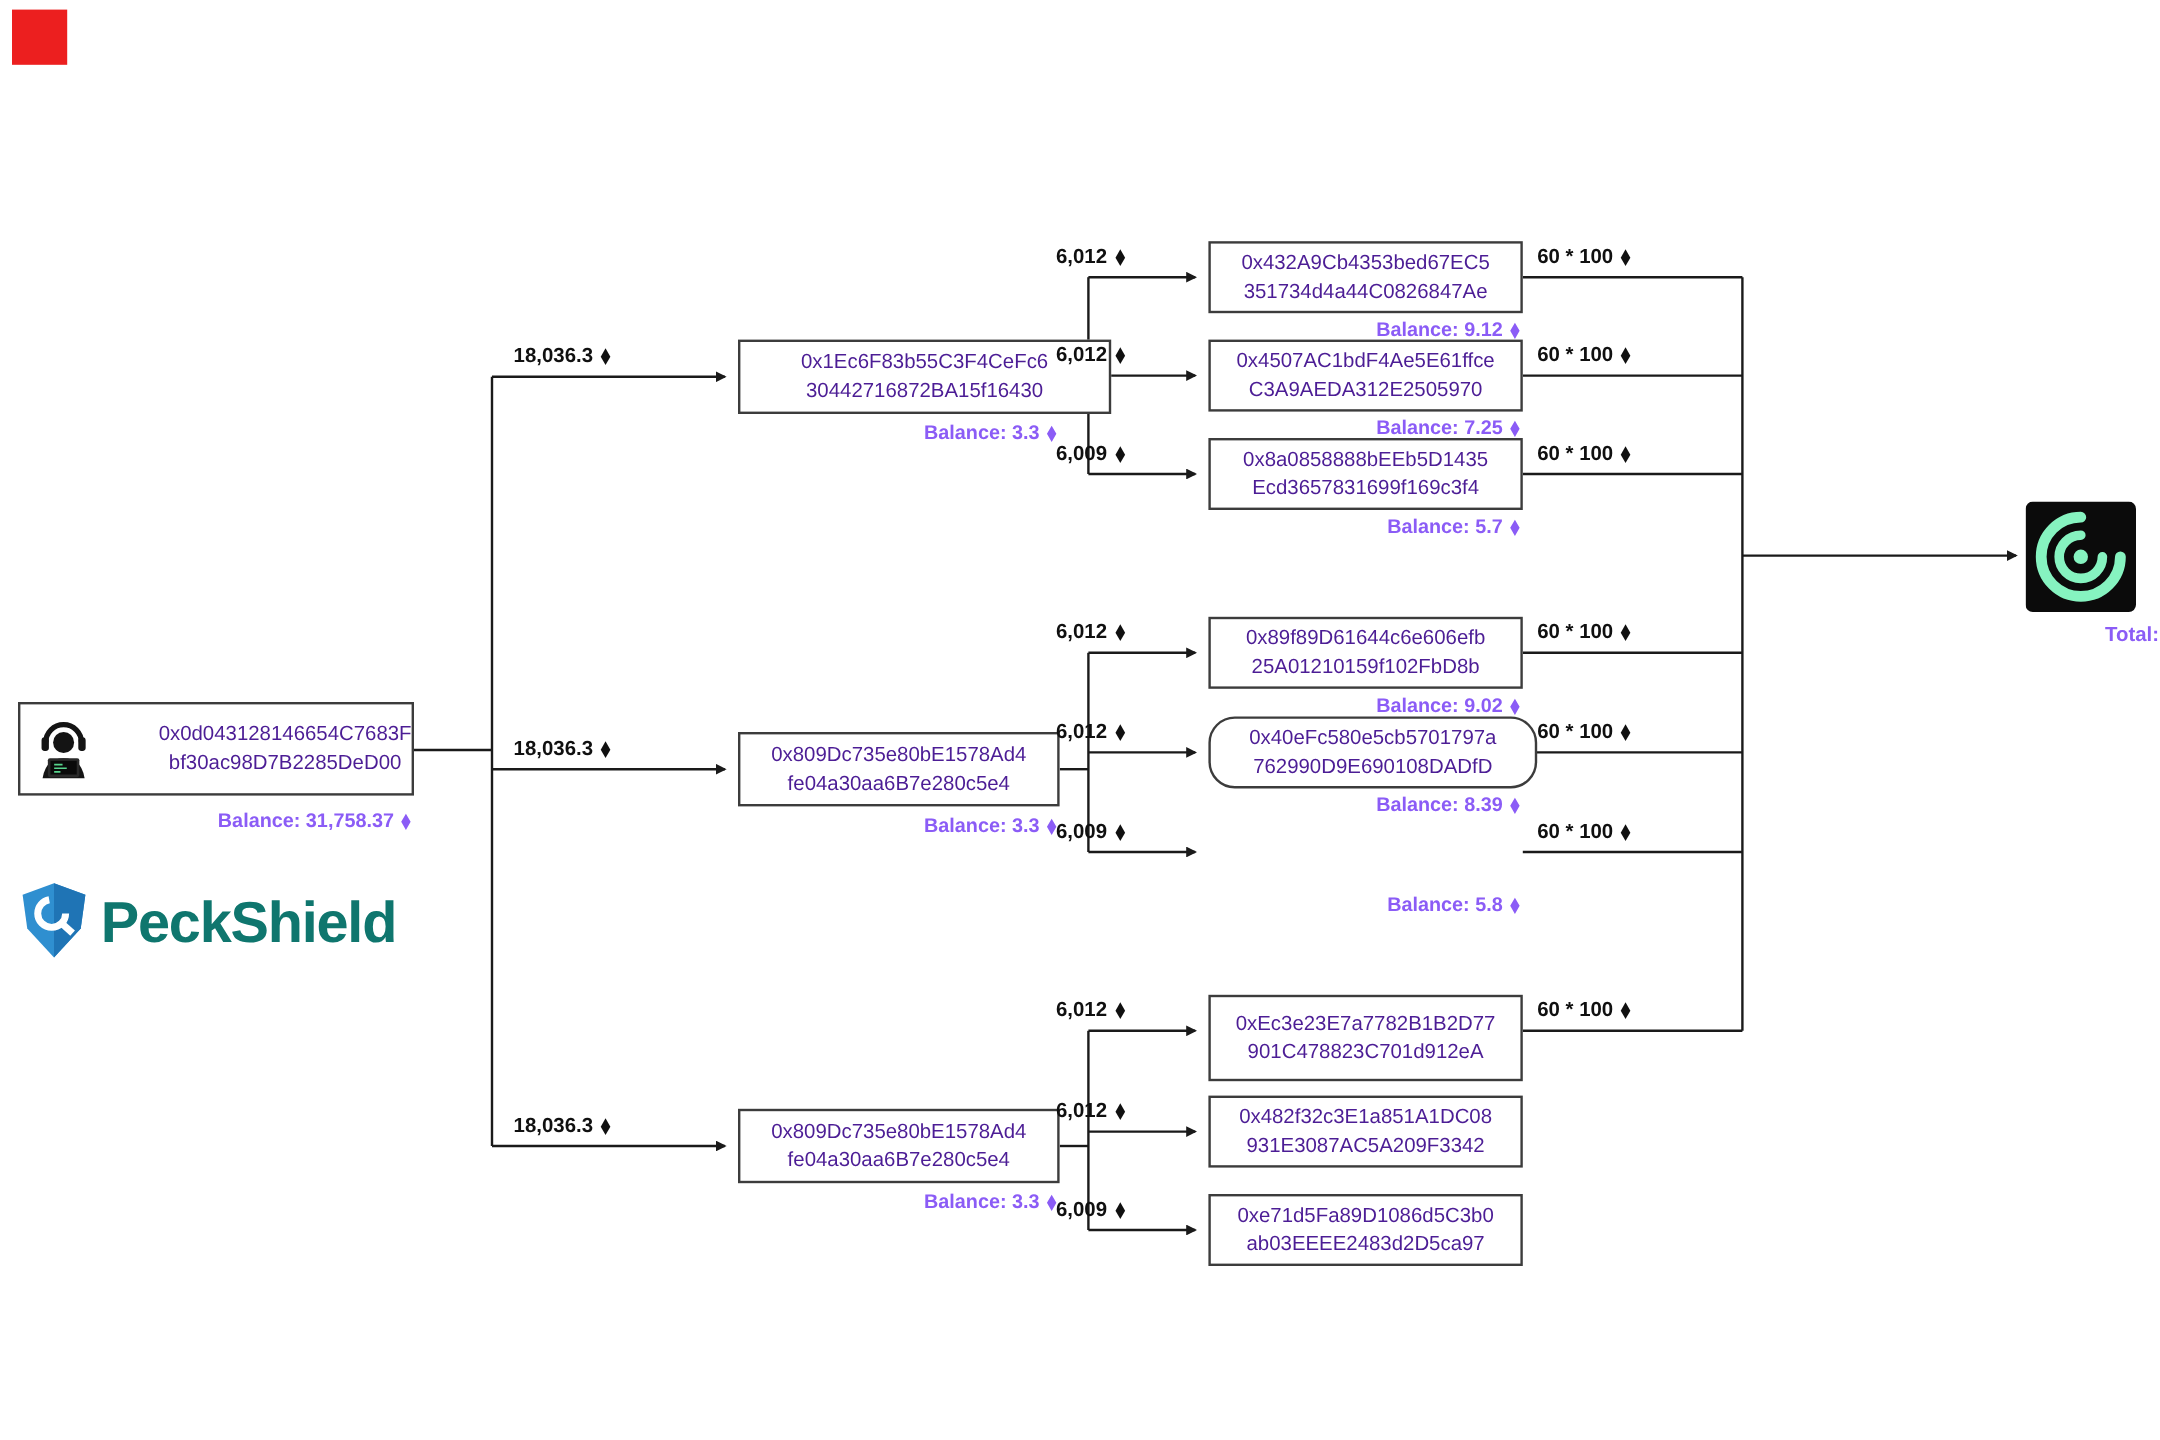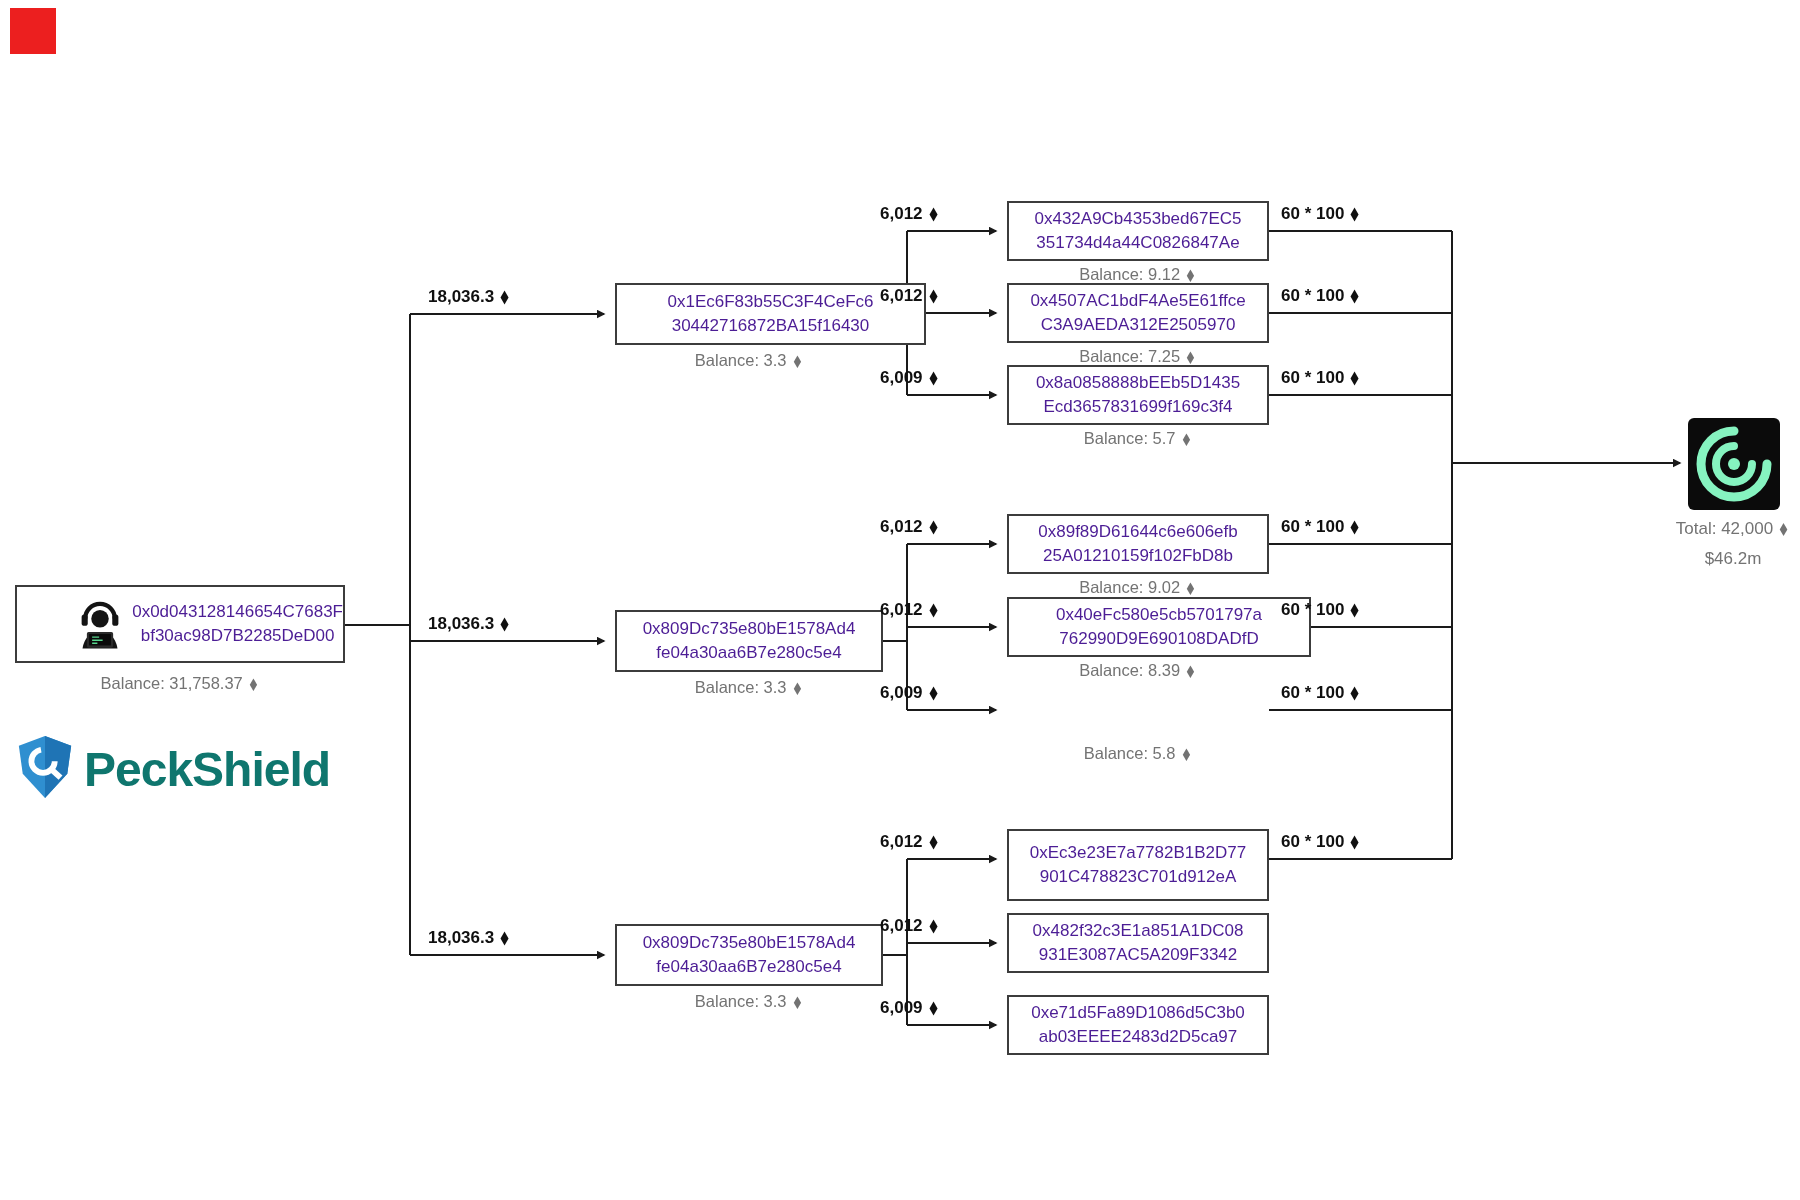--- a/index.html
+++ b/index.html
@@ -3,22 +3,22 @@
 <meta charset="utf-8">
 <style>
   * { margin:0; padding:0; box-sizing:border-box; }
   html,body { width:1800px; height:1200px; background:#ffffff; font-family:"Liberation Sans", sans-serif; }
   .canvas { position:absolute; left:0; top:0; width:1800px; height:1200px; overflow:hidden; }
   .edges { position:absolute; left:0; top:0; z-index:0; }
   .red-square { position:absolute; left:10px; top:8px; width:46px; height:46px; background:#ec1f1f; z-index:3; }
   .node { position:absolute; background:#fff; border:2px solid #3c3c3c; display:flex; align-items:center; justify-content:center; z-index:2; font-size:17px; color:#4c1d95; text-align:center; line-height:1.42; }
   .addr { display:block; }
   .addr .l { display:block; white-space:nowrap; }
-  .source-node { justify-content:flex-end; padding-left:8px; gap:4px; }
-  .balance { position:absolute; z-index:2; font-weight:400; font-size:16.5px; color:#737373; text-align:center; }
+  .source-node { justify-content:space-between; padding-left:8px; gap:4px; }
+  .balance { position:absolute; z-index:2; font-weight:700; font-size:16.5px; color:#8b5cf6; text-align:right; }
   .amount { position:absolute; z-index:2; font-weight:700; font-size:17px; color:#101010; }
   .amount.in2 { text-align:left; }
   .eth { display:inline-block; transform:scaleX(.58); margin-left:4px; font-size:1em; }
   .tornado { position:absolute; z-index:2; width:92px; height:92px; }
   .brand { position:absolute; display:flex; align-items:center; gap:8px; z-index:2; }
   .brand-text { font-size:48px; font-weight:800; color:#0f766e; letter-spacing:-1px; }
   .hacker { display:inline-flex; }
 </style>
 </head>
 <body>
@@ -200,21 +200,21 @@
   <div class="balance" style="left:1007px;top:578px;width:262px;">
     <span>Balance: 9.02</span><span class="eth">◆</span>
   </div>
   <div class="amount in2" style="left:880px;top:516px;width:112px;">
     <span>6,012</span><span class="eth">◆</span>
   </div>
   <div class="amount" style="left:1281px;top:516px;width:140px;">
     <span>60 * 100</span><span class="eth">◆</span>
   </div>
 
-  <div class="node" style="left:1007px;top:597px;width:304px;height:60px;">
+  <div class="node" style="left:1007px;top:597px;width:274px;height:60px;border-radius:22px;">
     <span class="addr">
         <span class="l">0x40eFc580e5cb5701797a</span>
         <span class="l">762990D9E690108DADfD</span>
       </span>
   </div>
   <div class="balance" style="left:1007px;top:661px;width:262px;">
     <span>Balance: 8.39</span><span class="eth">◆</span>
   </div>
   <div class="amount in2" style="left:880px;top:599px;width:112px;">
     <span>6,012</span><span class="eth">◆</span>

